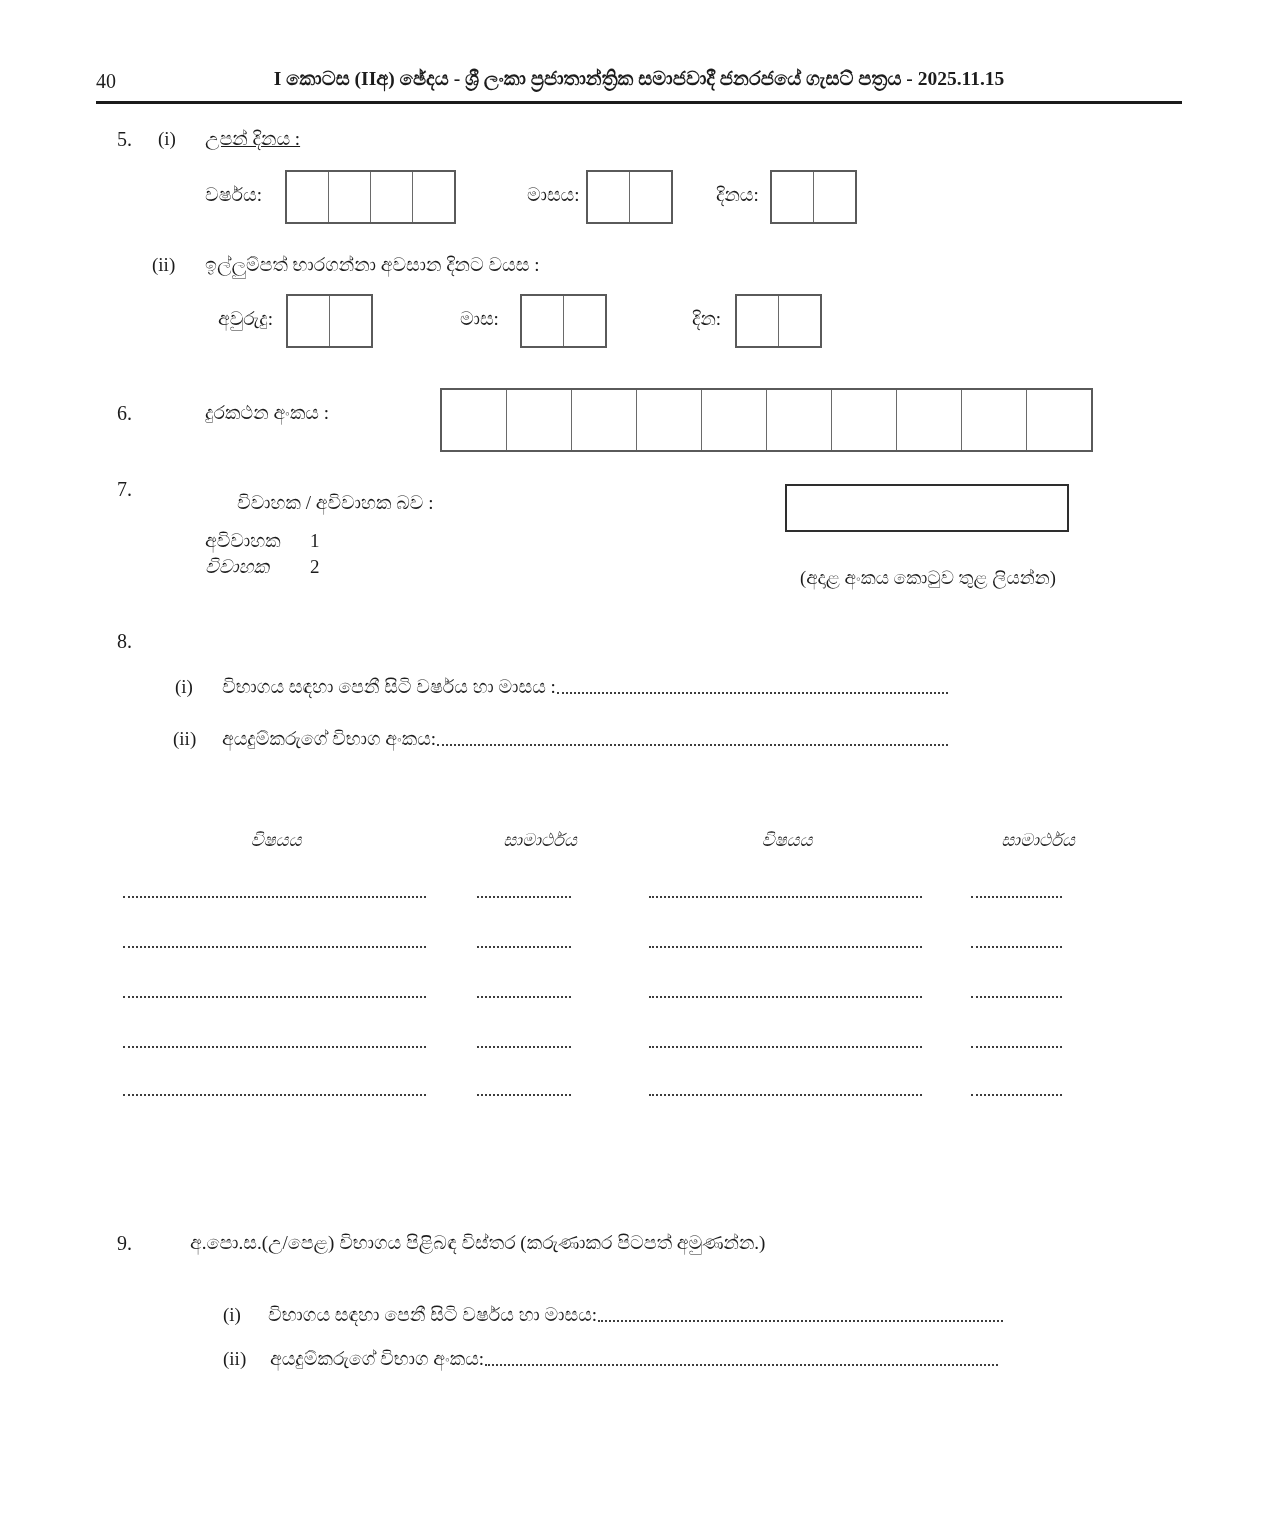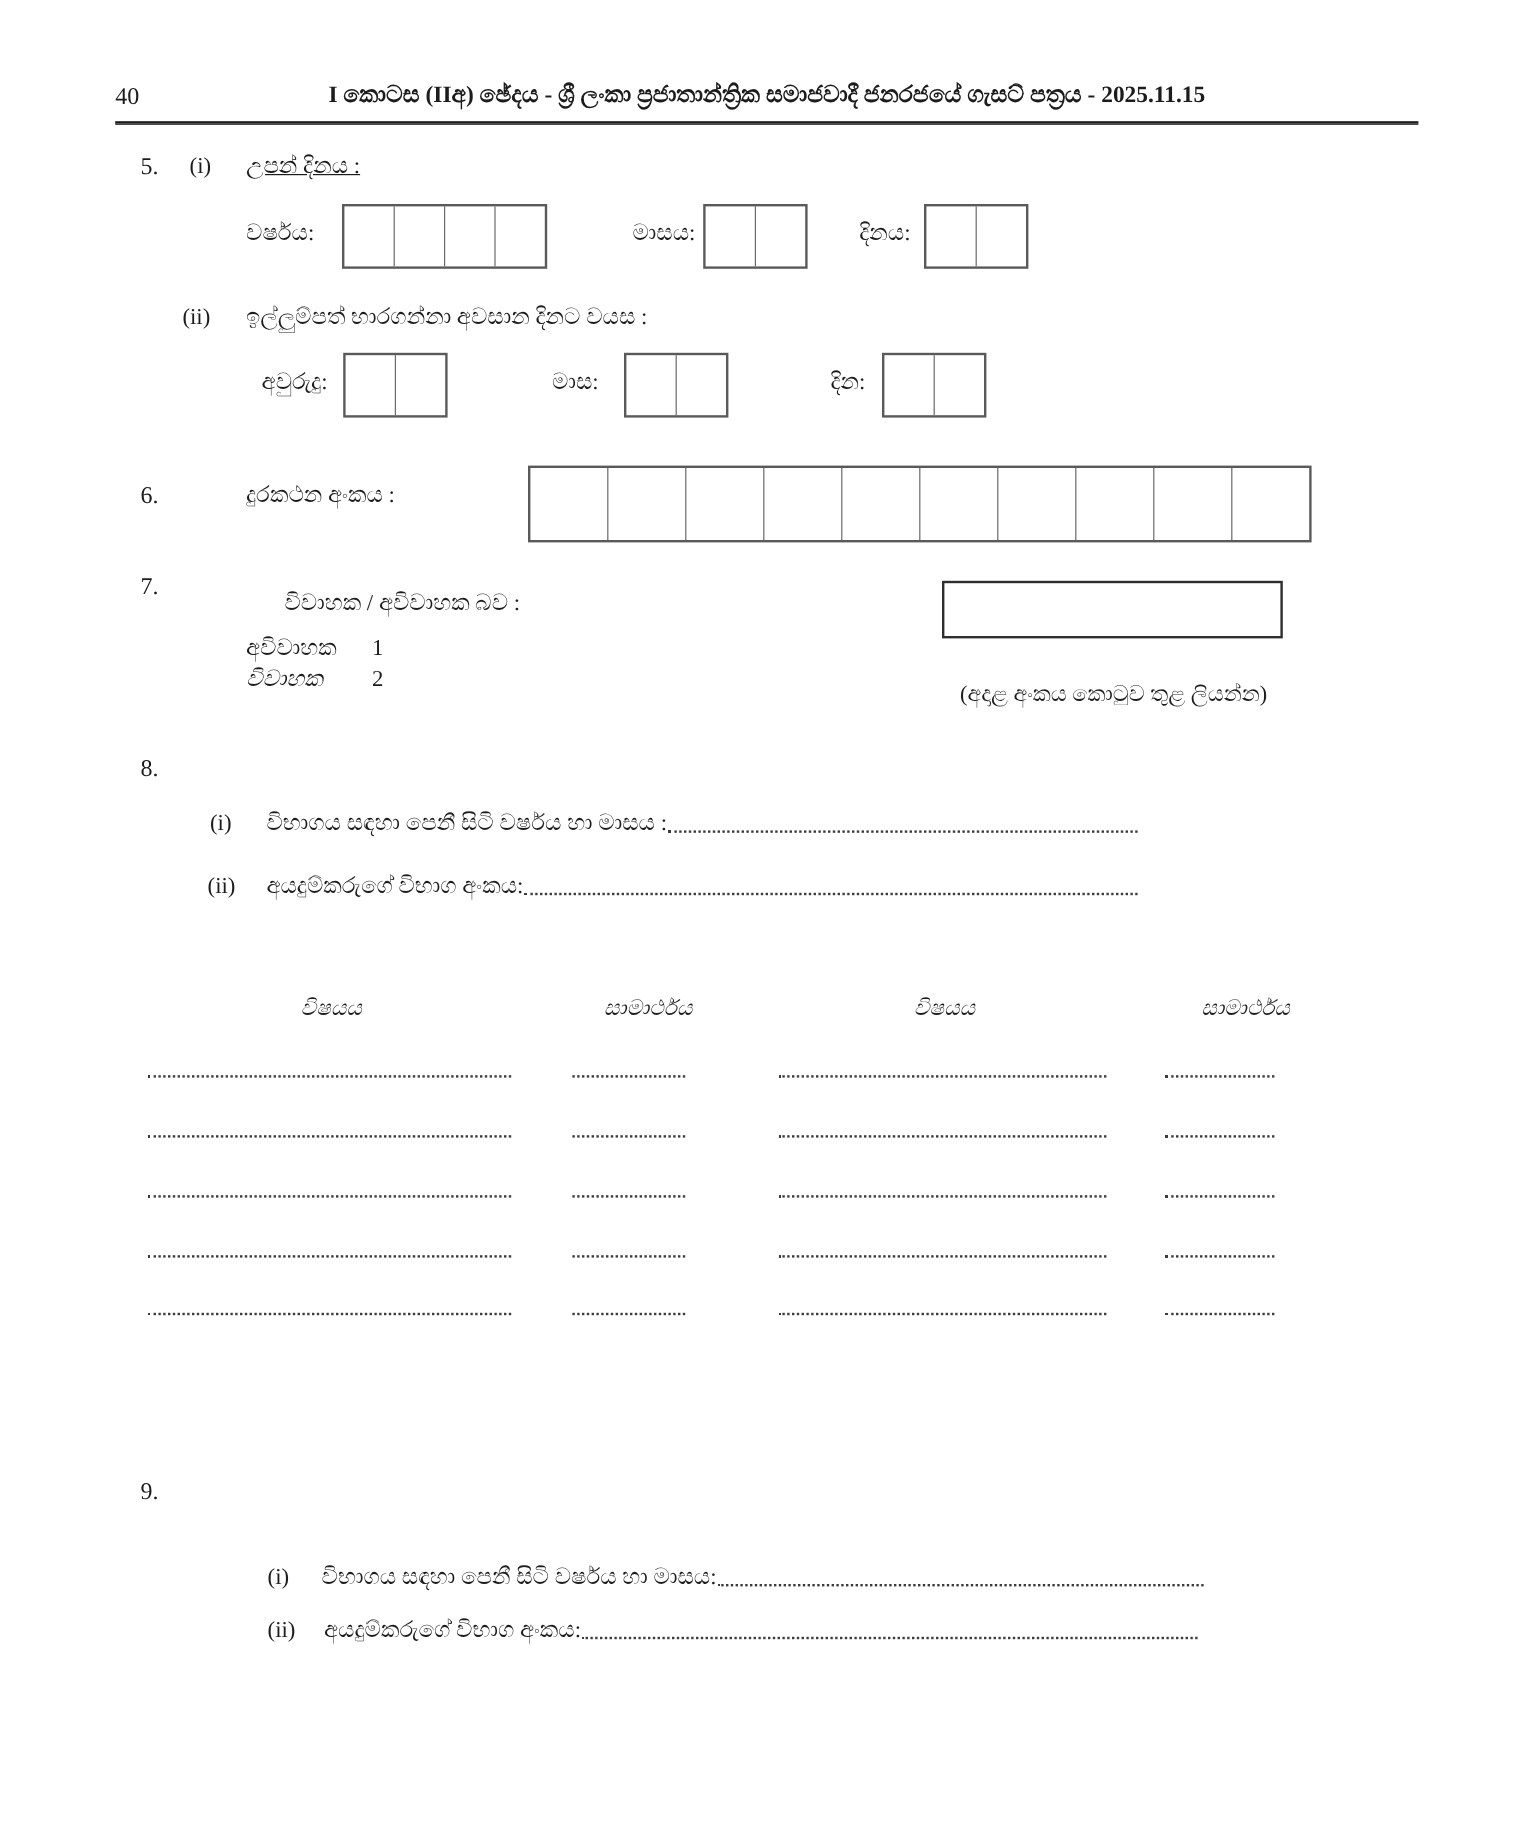--- a/index.html
+++ b/index.html
@@ -158,20 +158,21 @@
     <span class="dseg c4" style="top:1046px;"></span>
   </div>
   <div>
     <span class="dseg c1" style="top:1094px;"></span>
     <span class="dseg c2" style="top:1094px;"></span>
     <span class="dseg c3" style="top:1094px;"></span>
     <span class="dseg c4" style="top:1094px;"></span>
   </div>
 
   <div class="abs num" style="left:117px;top:1232px;">9.</div>
+  <div class="abs" style="left:190px;top:1232px;">අ.පො.ස.(උ/පෙළ) විභාගය පිළිබඳ විස්තර (කරුණාකර පිටපත් අමුණන්න.)</div>
 
   <div class="abs leader" style="left:223px;top:1304px;width:782px;">
     <span class="lbl" style="width:45px;">(i)</span>
     <span class="lbl">විභාගය සඳහා පෙනී සිටි වර්ෂය හා මාසය:</span>
     <span class="dots"></span>
   </div>
   <div class="abs leader" style="left:223px;top:1348px;width:777px;">
     <span class="lbl" style="width:47px;">(ii)</span>
     <span class="lbl">අයදුම්කරුගේ විභාග අංකය:</span>
     <span class="dots"></span>

